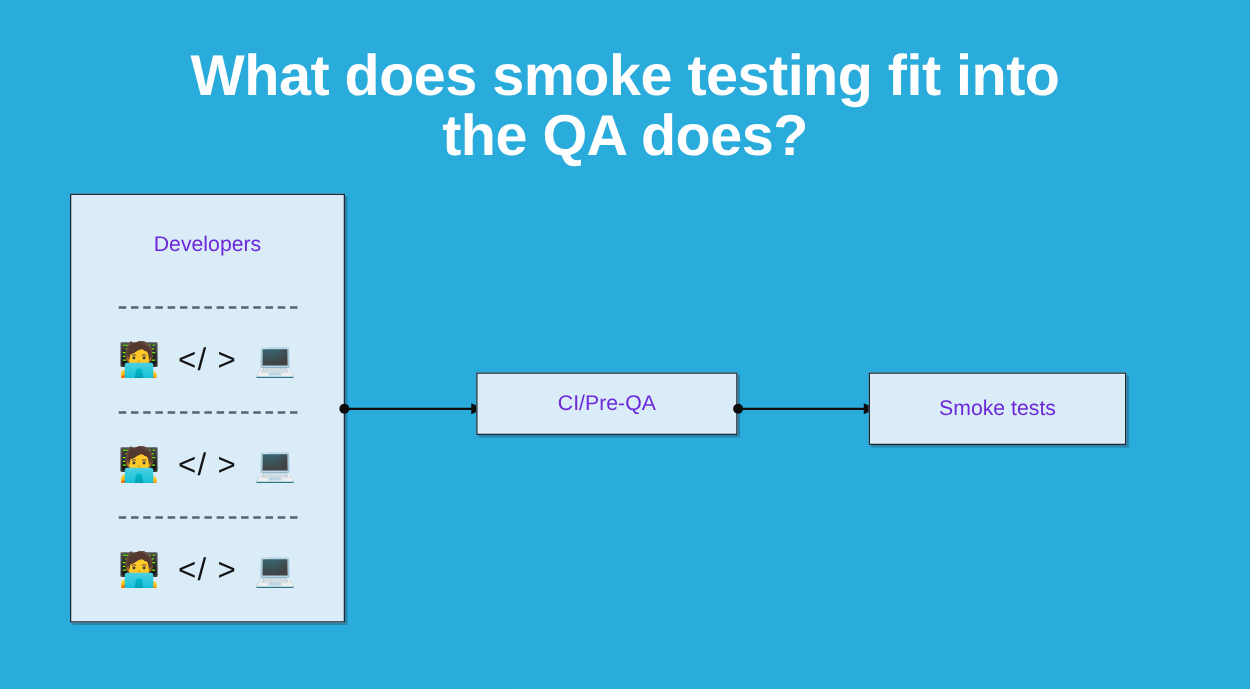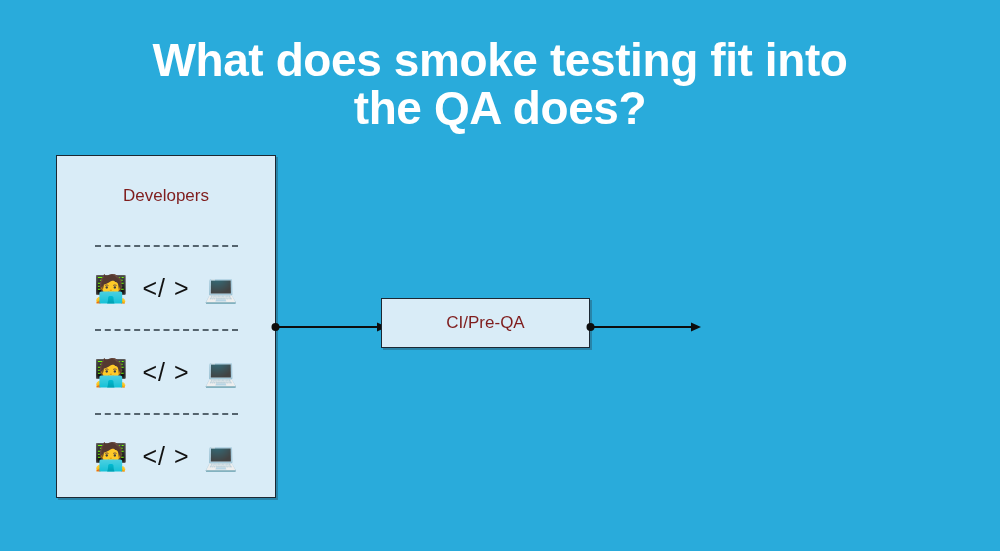--- a/index.html
+++ b/index.html
@@ -39,21 +39,21 @@
 
   
   .flow-box {
     position: absolute;
     background: #d9ecf7;
     border: 1.5px solid #1c2833;
     box-shadow: 2px 2px 0 rgba(40,60,75,0.35);
   }
 
   .box-label {
-    color: #7f1d1d;
+    color: #6d28d9;
     font-size: 17px;
     font-weight: 400;
     text-align: center;
     white-space: nowrap;
   }
 
   
   #developers-box {
     left: 56px;
     top: 155px;
@@ -189,14 +189,17 @@
   <div class="flow-box" id="ci-box">
     <span class="box-label">CI/Pre-QA</span>
   </div>
 
   <svg class="connector" id="connector-2" viewBox="0 0 116 14">
     <circle cx="5.5" cy="7" r="4" fill="#0d0d0d"></circle>
     <line x1="5.5" y1="7" x2="108" y2="7" stroke="#0d0d0d" stroke-width="1.8"></line>
     <polygon points="116,7 106,2.6 106,11.4" fill="#0d0d0d"></polygon>
   </svg>
 
+  <div class="flow-box" id="smoke-box">
+    <span class="box-label">Smoke tests</span>
+  </div>
 
 </div>
 
 </body></html>

